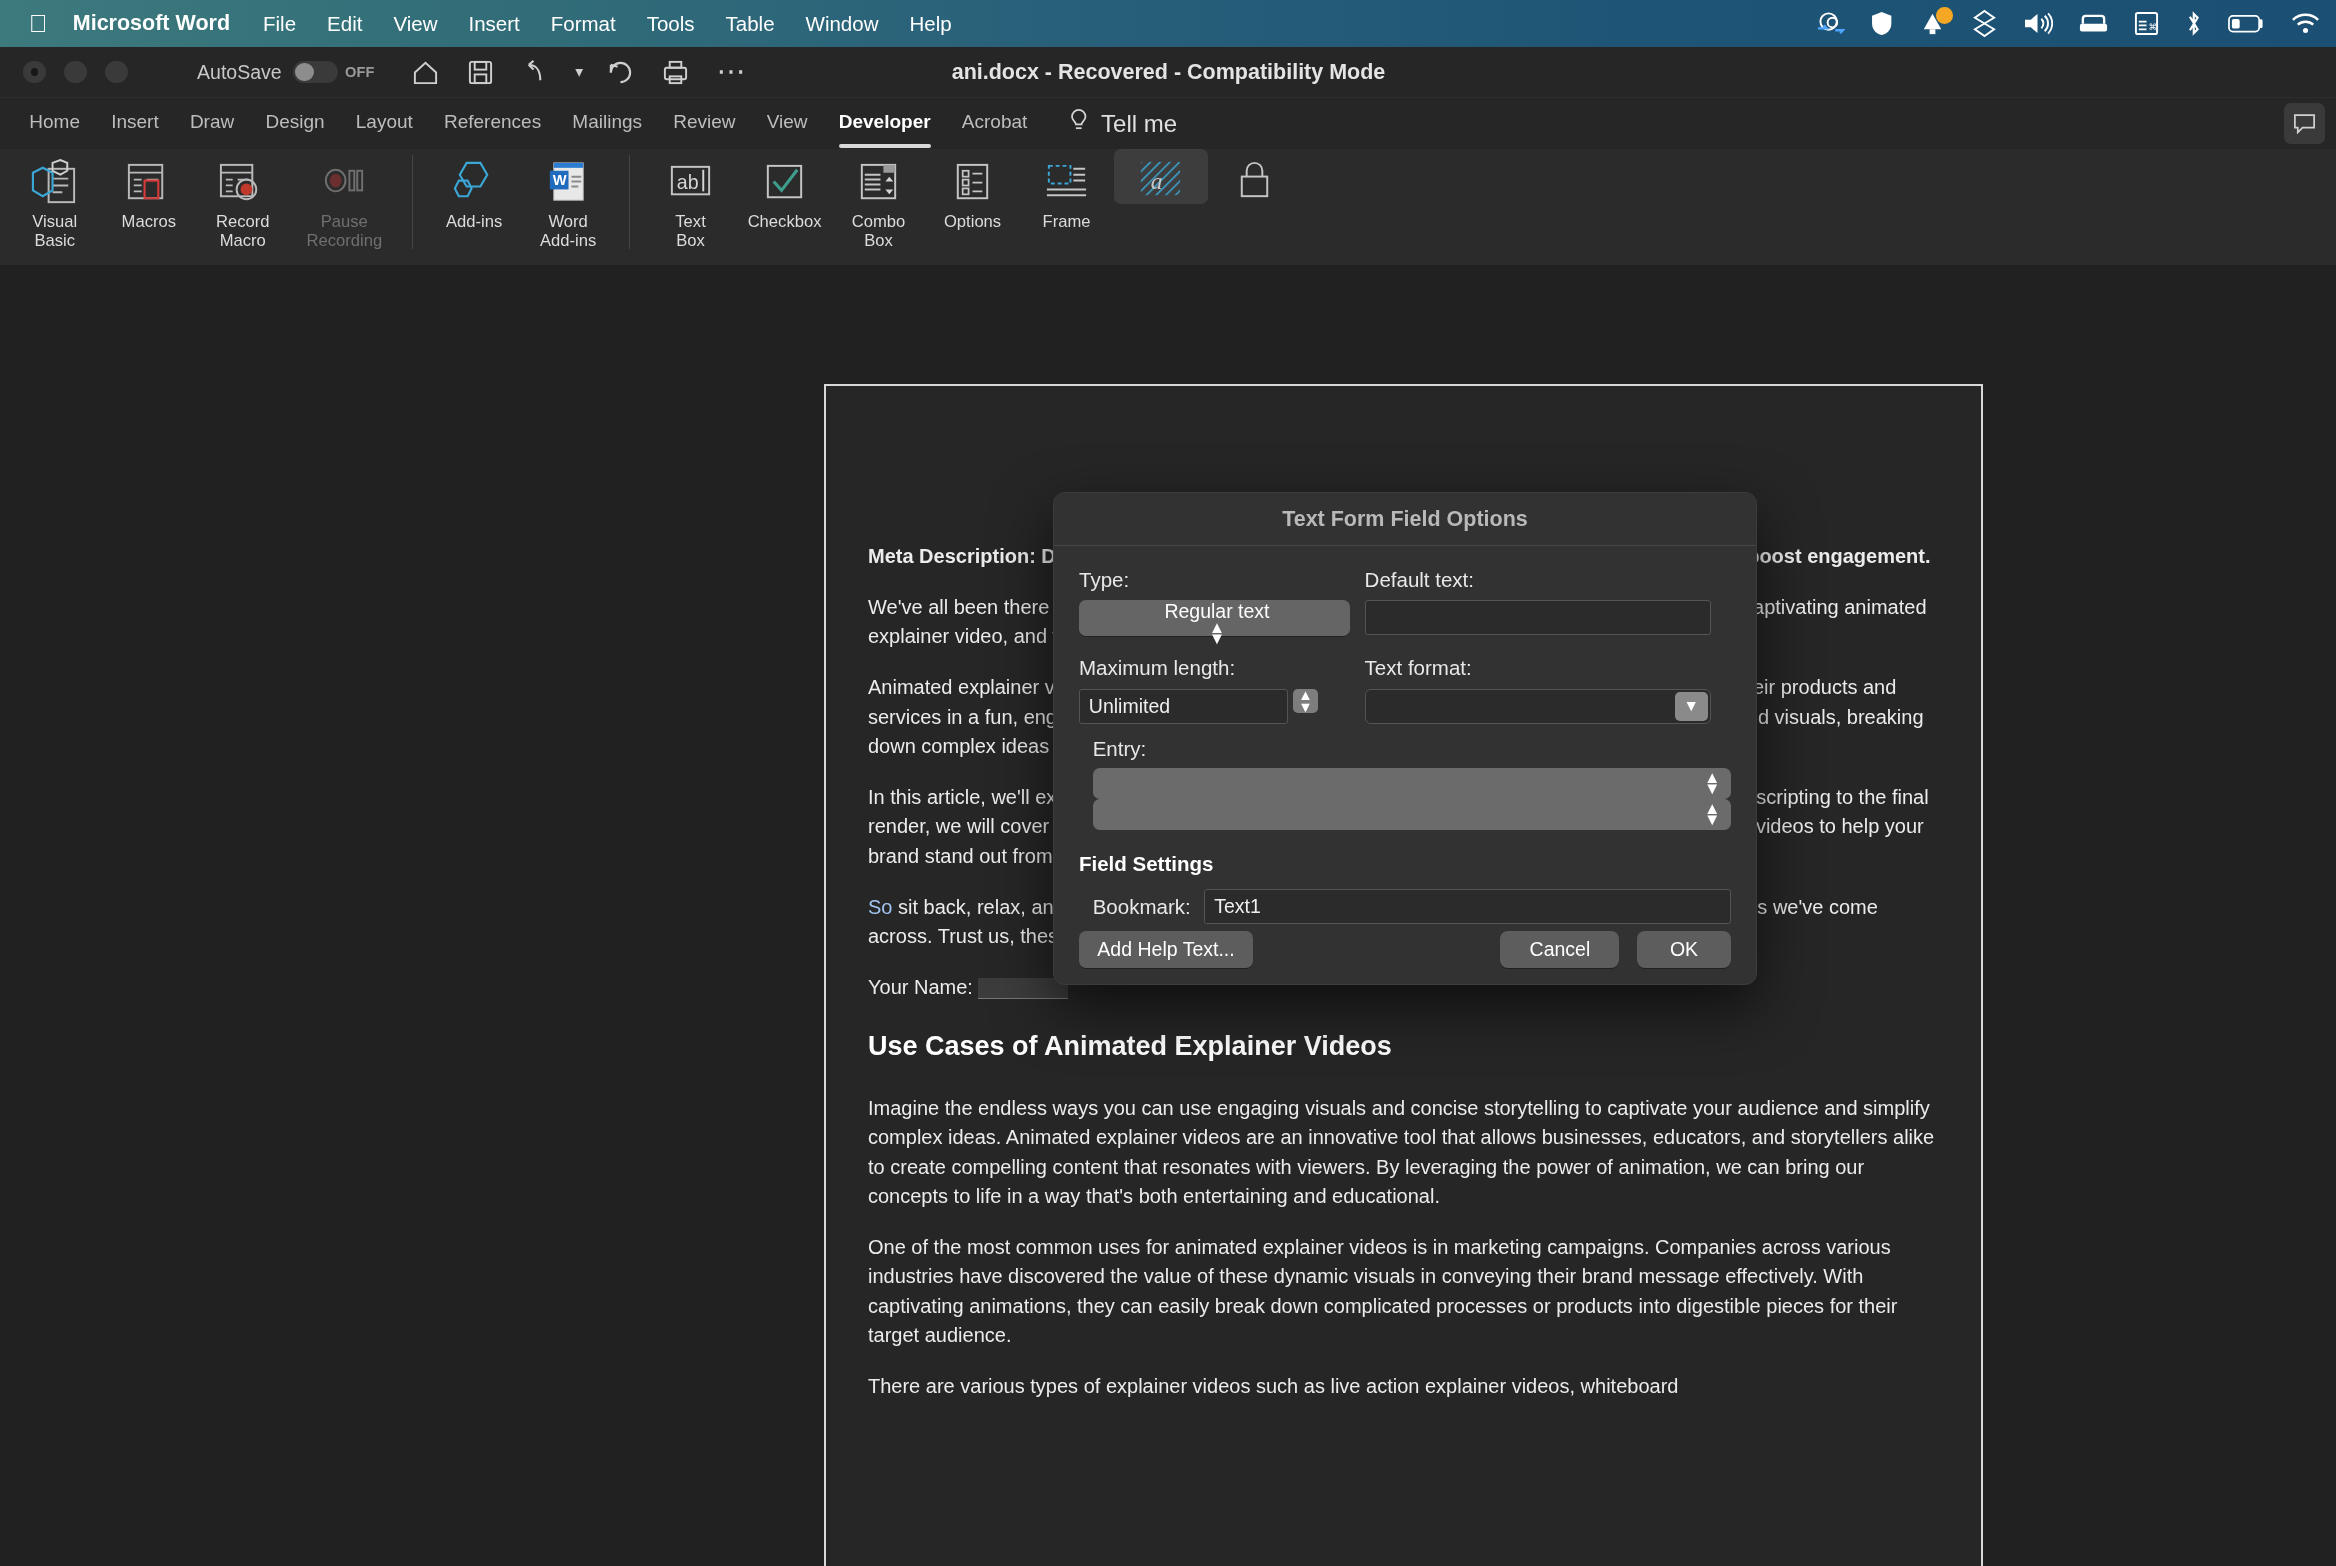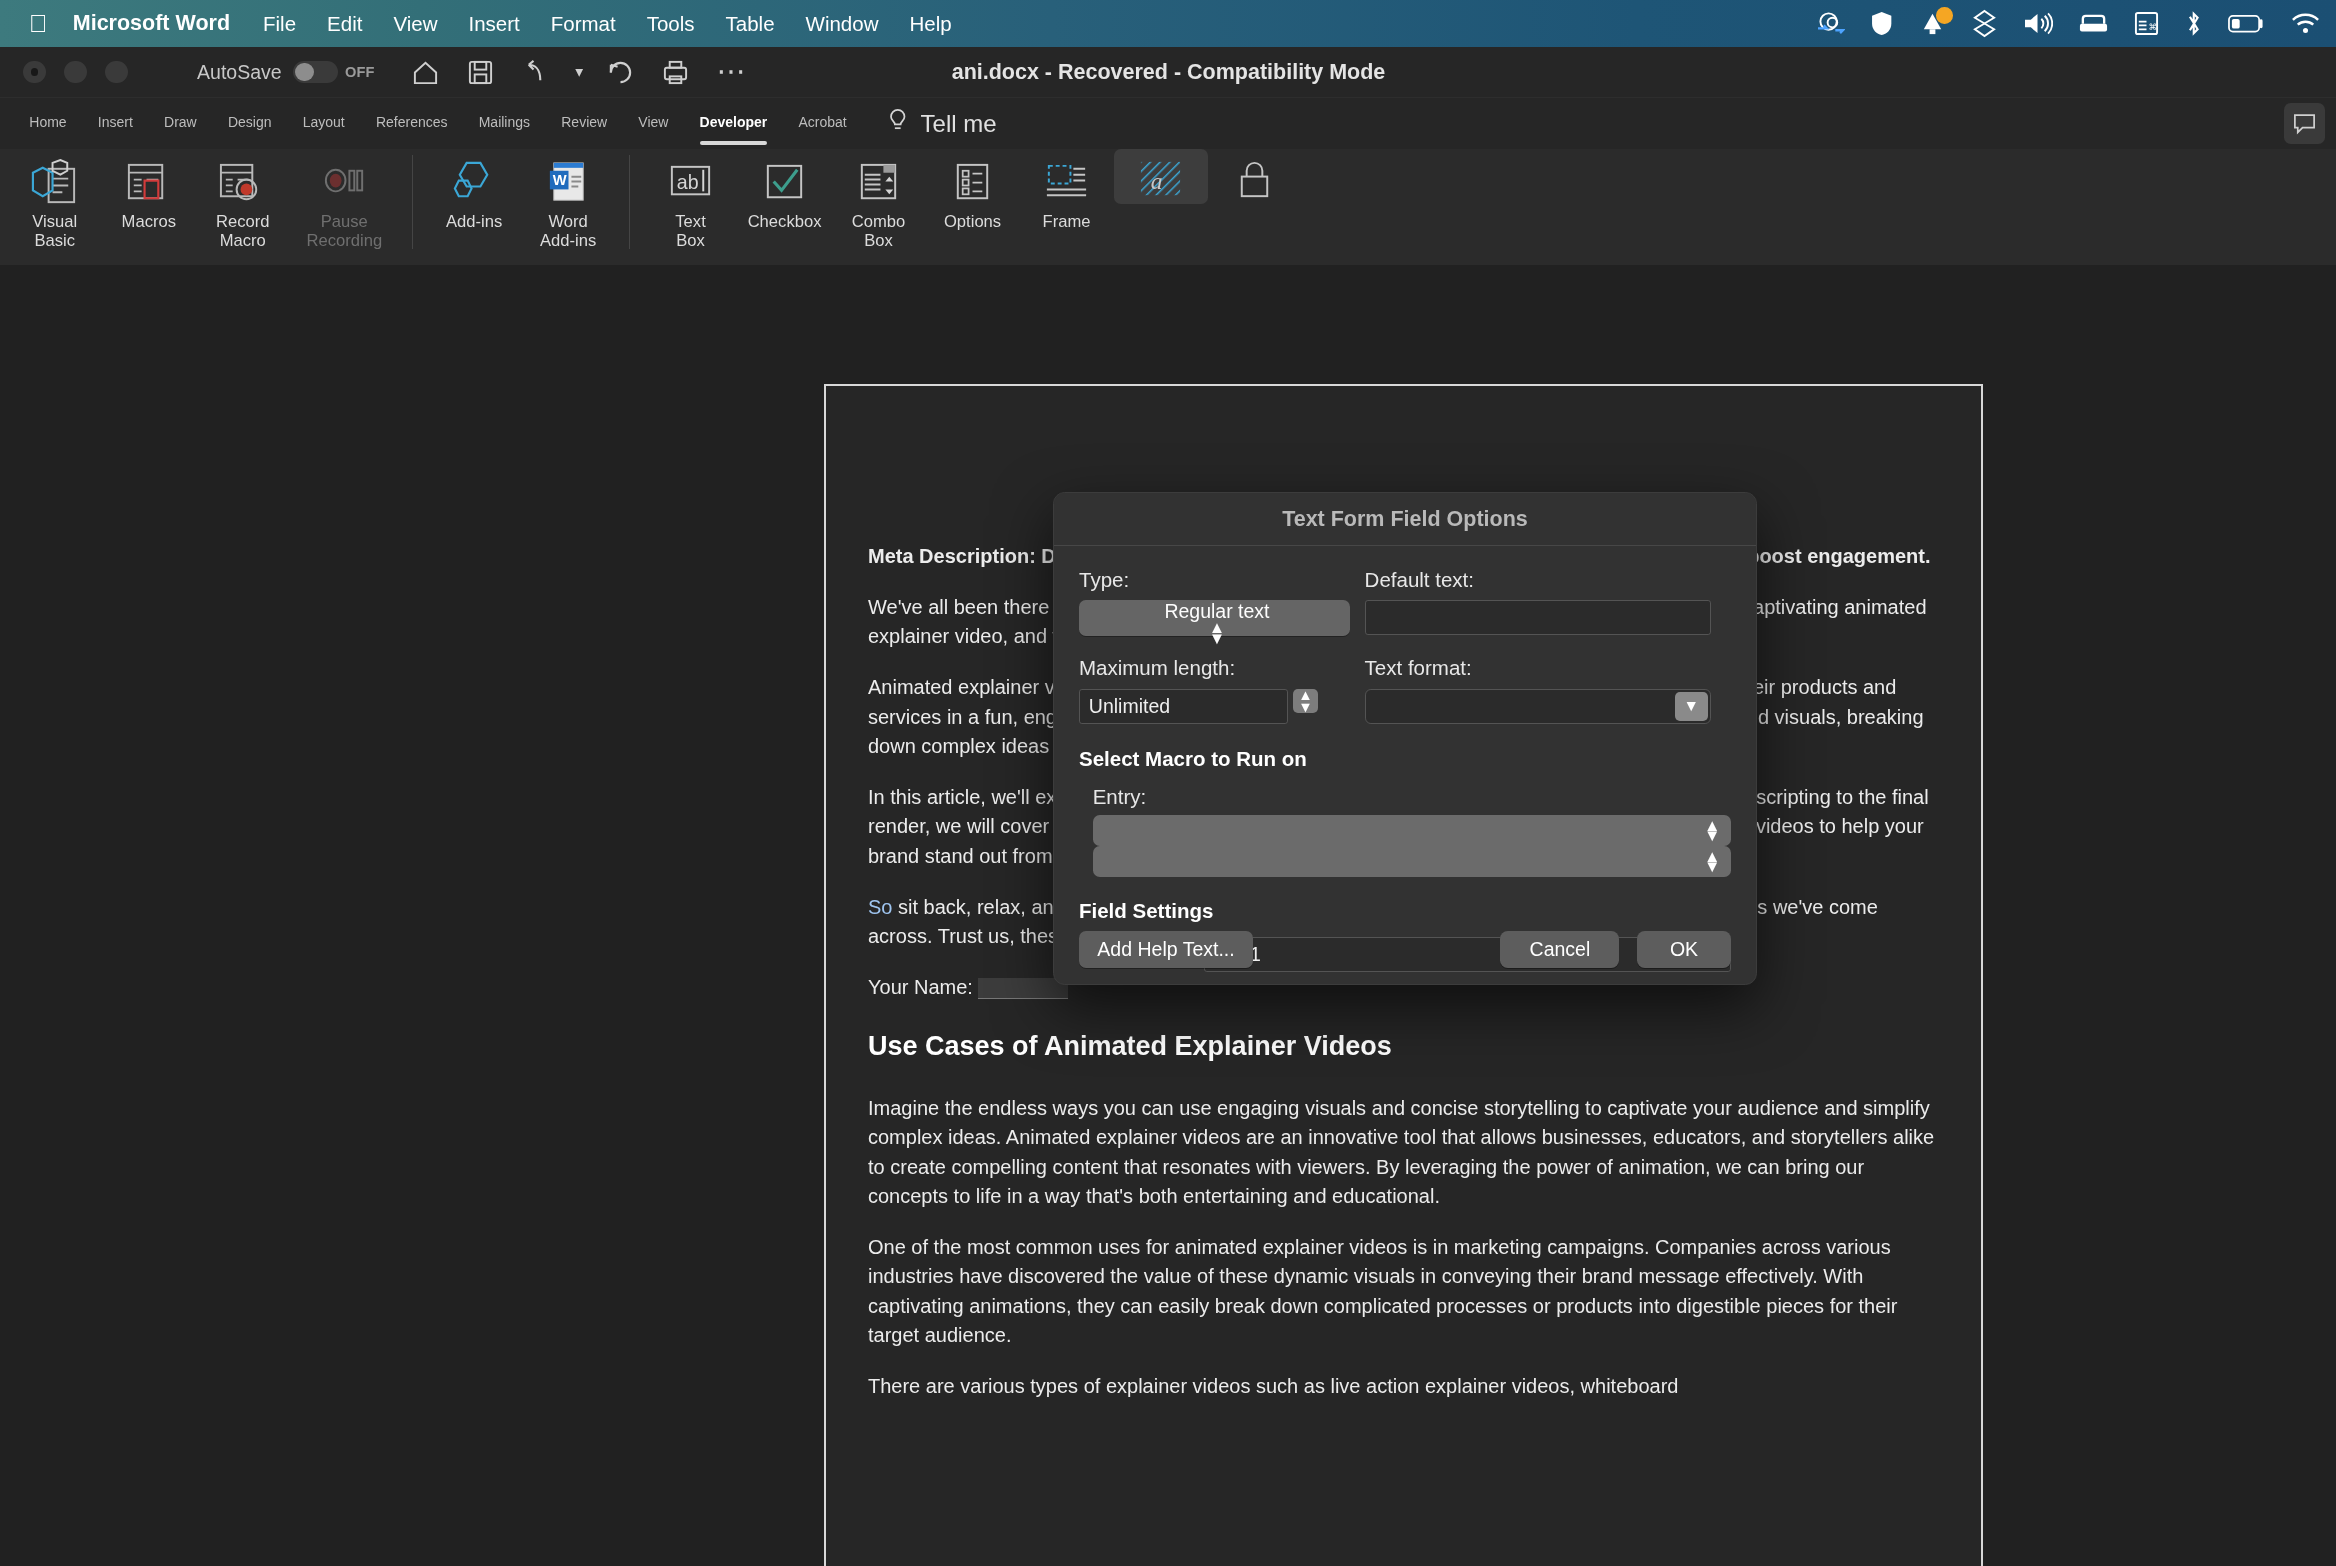--- a/index.html
+++ b/index.html
@@ -51,21 +51,21 @@
   .doc-title {
     position: absolute; left: 0; right: 0; text-align: center;
     color: #e4e4e4; font-size: 21.5px; font-weight: bold; pointer-events: none;
   }
   
   .ribbon-tabs {
     position: relative; height: 51px; background: #262626;
     display: flex; align-items: center; padding-left: 13.7px;
   }
   .rtab {
-    color: #bdbdbd; font-size: 14px; margin: 0 15.6px; padding-bottom: 3.9px;
+    color: #bdbdbd; font-size: 19px; margin: 0 15.6px; padding-bottom: 3.9px;
     position: relative; white-space: nowrap;
   }
   .rtab.active { color: #ffffff; font-weight: bold; }
   .rtab.active::after {
     content: ""; position: absolute; left: 0; right: 0; bottom: -11.7px;
     height: 3.9px; background: #d8d8d8; border-radius: 2px;
   }
   .tellme { display: flex; align-items: center; margin-left: 25px; color: #e0e0e0; font-size: 24px; }
   .tellme .bulb { margin-right: 11.7px; }
   .comment-btn {
@@ -550,21 +550,20 @@
           </div>
           <div class="col colR">
             <span class="dlg-label">Text format:</span>
             <div class="combo" style="margin-top:8.8px;">
               <span style="flex:1;padding-left:8.8px;color:#efefef;font-size:19.5px;"></span>
               <span class="cbtn">▼</span>
             </div>
           </div>
         </div>
 
-        <div class="section-head">Select Macro to Run on</div>
 
         <div class="sub-label">Entry:</div>
         <div class="macro-select">
           <span class="chev-ud">
               <span>▲</span>
               <span>▼</span>
             </span>
         </div>
 
         <div class="macro-select">

